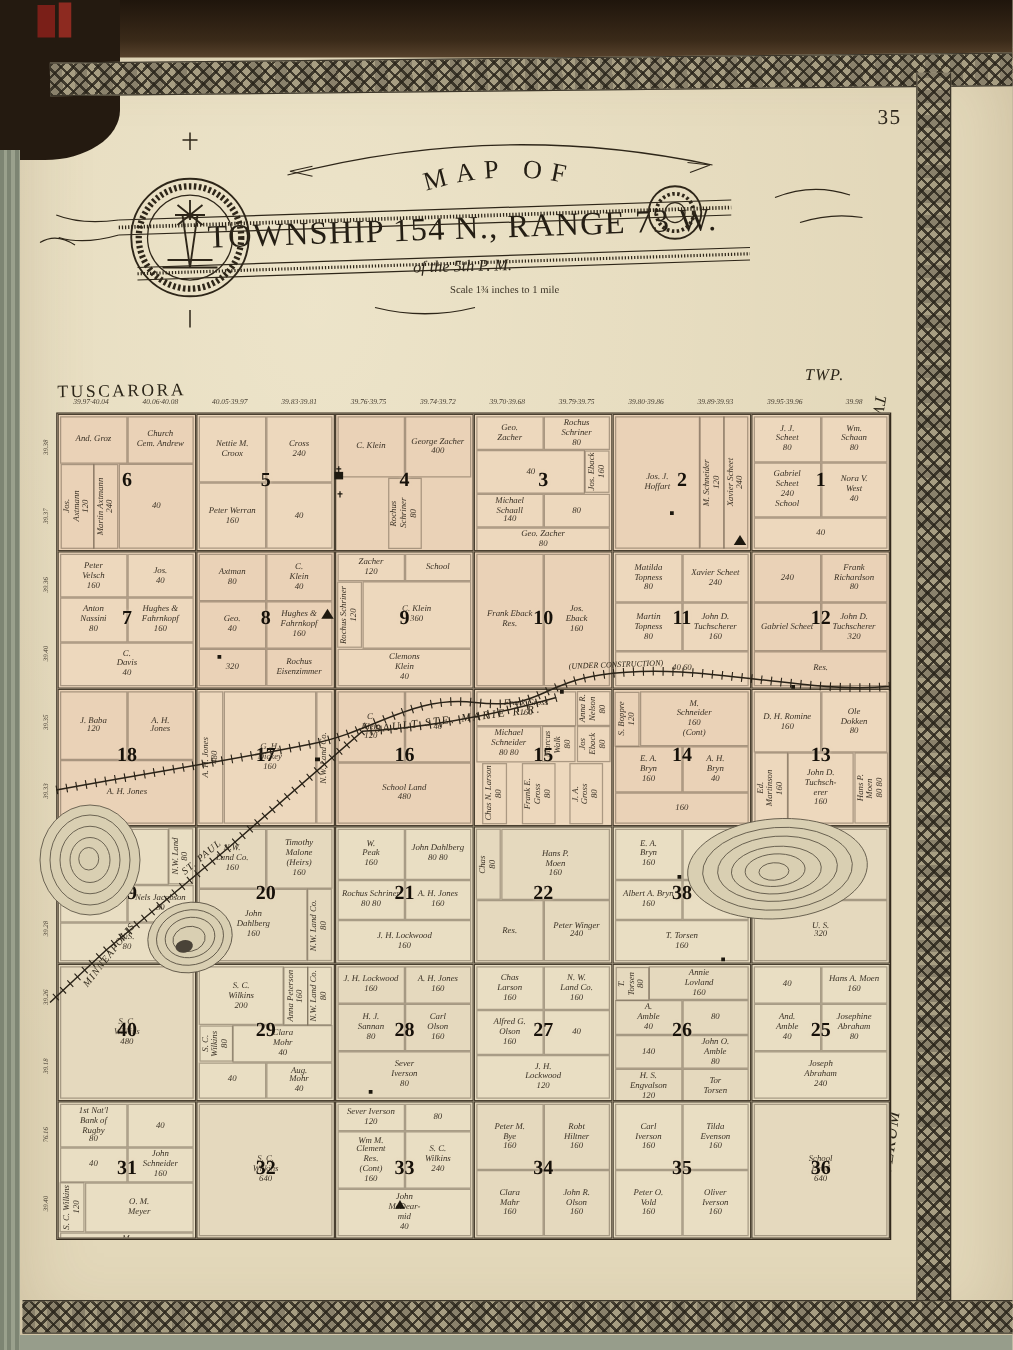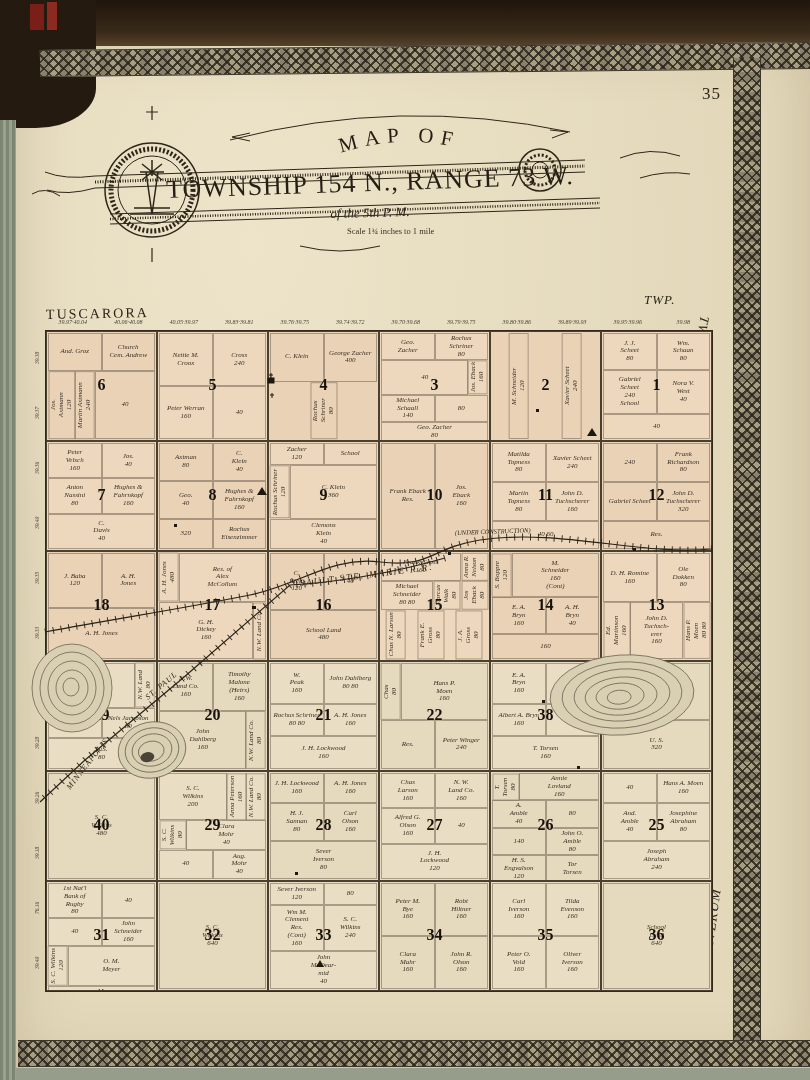--- a/index.html
+++ b/index.html
@@ -41,21 +41,21 @@
   .strip.bottom{left:18px;top:1040px;width:792px;height:25px;}
 
   .page-number{position:absolute;left:702px;top:84px;font-size:17px;color:#2e271c;
     letter-spacing:1px;}
 
   
   .title-main{position:absolute;left:150px;top:168px;width:440px;text-align:center;
     font-size:26px;color:#241e14;letter-spacing:1px;transform:rotate(-2deg);white-space:nowrap;}
   .title-sub{position:absolute;left:250px;top:205px;width:240px;text-align:center;
     font-style:italic;font-size:13px;color:#2c251a;transform:rotate(-1.5deg);}
-  .title-scale{position:absolute;left:347px;top:226px;font-size:8.5px;color:#3a3225;}
+  .title-scale{position:absolute;left:360px;top:226px;font-size:8.5px;color:#3a3225;}
 
   
   .lbl{position:absolute;color:#2c2619;font-style:italic;}
   .tuscarora{left:46px;top:306px;font-size:14px;letter-spacing:2px;font-style:normal;
     font-variant:small-caps;transform:rotate(-1deg);}
   .twp-top{left:644px;top:292px;font-size:13px;letter-spacing:1px;}
   .twp-side{left:694px;top:316px;font-size:13px;letter-spacing:1px;
     writing-mode:vertical-rl;transform:rotate(10deg);}
   .elverum{left:704px;top:888px;font-size:14px;letter-spacing:1px;
     writing-mode:vertical-rl;transform:rotate(188deg);}
@@ -230,20 +230,22 @@
 160</div>
         <div class="owner">Michael
 Schaall
 140</div>
         <div class="owner">80</div>
         <div class="owner">Geo. Zacher
 80</div>
         <div class="num">3</div>
       </div>
       <div class="tile warm">
+        <div class="owner">Jos. J.
+Hoffart</div>
         <div class="owner v">M. Schneider
 120</div>
         <div class="owner v">Xavier Scheet
 240</div>
         <div class="num">2</div>
       </div>
       <div class="tile warm alt">
         <div class="owner">J. J.
 Scheet
 80</div>
@@ -342,23 +344,20 @@
         <div class="owner">J. Baba
 120</div>
         <div class="owner">A. H.
 Jones</div>
         <div class="owner">A. H. Jones</div>
         <div class="num">18</div>
       </div>
       <div class="tile warm alt">
         <div class="owner v">A. H. Jones
 480</div>
-        <div class="owner">Res. of
-Alex
-McCollum</div>
         <div class="owner">G. H.
 Dickey
 160</div>
         <div class="owner v">N.W. Land Co.</div>
         <div class="num">17</div>
       </div>
       <div class="tile warm">
         <div class="owner">C.
 Klein
 120</div>

